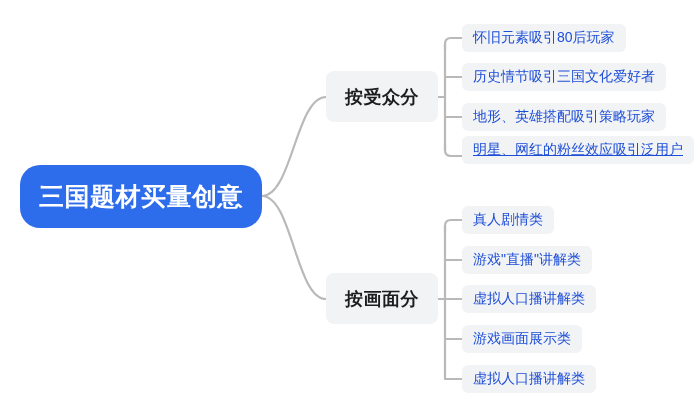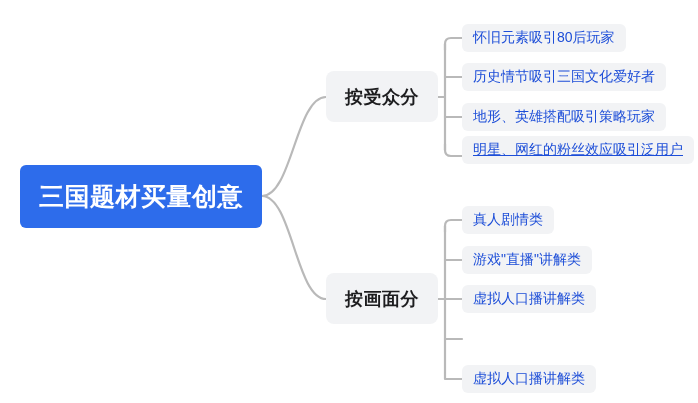--- a/index.html
+++ b/index.html
@@ -33,21 +33,21 @@
     justify-content: center;
     white-space: nowrap;
   }
   
   .root-node {
     left: 20px;
     top: 165px;
     width: 242px;
     height: 63px;
     background: #2d6ceb;
-    border-radius: 6px;
+    border-radius: 20px;
     color: #ffffff;
     font-size: 25px;
     font-weight: bold;
     letter-spacing: 0.5px;
   }
   
   .branch-node {
     background: #f2f3f5;
     border-radius: 8px;
     color: #1d1d1f;
@@ -132,17 +132,20 @@
 
   <div class="node leaf-node" style="top:206px;">
     <span>真人剧情类</span>
   </div>
   <div class="node leaf-node" style="top:246px;">
     <span>游戏"直播"讲解类</span>
   </div>
   <div class="node leaf-node" style="top:285px;">
     <span>虚拟人口播讲解类</span>
   </div>
+  <div class="node leaf-node" style="top:325px;">
+    <span>游戏画面展示类</span>
+  </div>
   <div class="node leaf-node" style="top:365px;">
     <span>虚拟人口播讲解类</span>
   </div>
 
 </div>
 
 </body></html>

